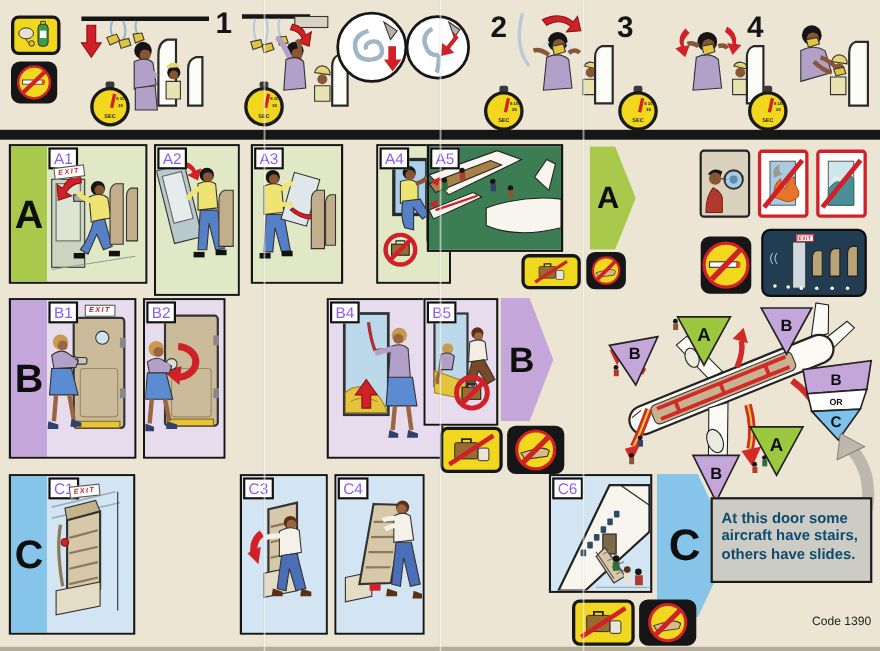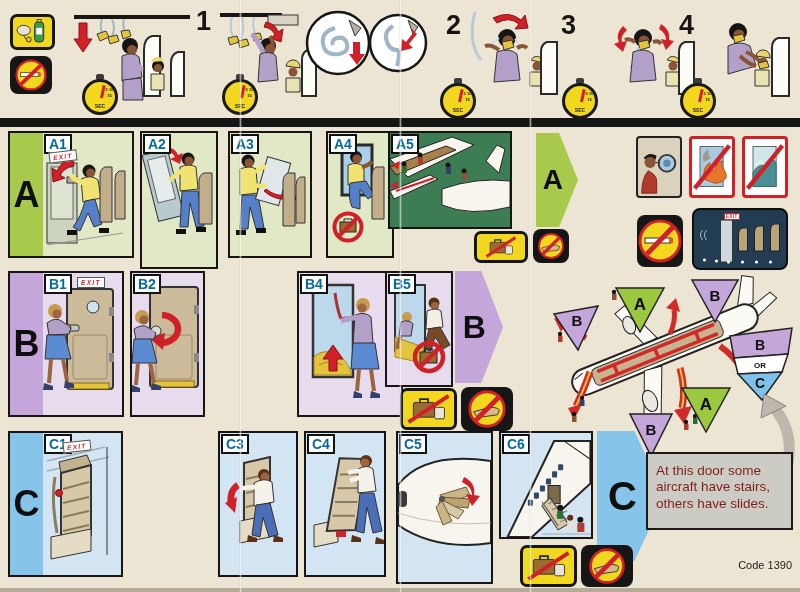--- a/index.html
+++ b/index.html
@@ -18,36 +18,36 @@
   .sw-needle{position:absolute;left:15px;top:3px;width:2.5px;height:13px;background:#cf2127;transform:rotate(12deg);transform-origin:50% 100%}
   .sw-sec{position:absolute;left:0;right:0;bottom:3px;text-align:center;font-size:5px;font-weight:bold;color:#222}
   .sw-ticks{position:absolute;right:1px;top:5px;width:9px;font-size:4px;line-height:1.5;font-weight:bold;color:#222;text-align:center}
   
   .panel{position:absolute;border:2px solid #151515;box-sizing:border-box;display:flex;background:#fff}
   .band{width:33px;display:flex;align-items:center;justify-content:center;font-size:36px;font-weight:bold;color:#0e0e0e}
   .bandA{background:#a9c94d}.bandB{background:#c5a6da}.bandC{background:#86c5e9}
   .scene{position:relative;flex:1;overflow:hidden}
   .sceneA{background:#e0e8c6}.sceneB{background:#e6dcee}.sceneC{background:#d3e5f3}
   .scene>svg{position:absolute;left:0;top:0}
-  .plabel{position:absolute;top:1px;left:1px;background:#fff;border:2px solid #111;color:#0369a1;
-          font-weight:bold;font-size:14px;line-height:16px;padding:0 3px;z-index:3}
+  .plabel{position:absolute;top:1px;left:1px;background:#fff;border:2px solid #111;color:#8b5cf6;
+          font-weight:normal;font-size:14px;line-height:16px;padding:0 3px;z-index:3}
   .exit{position:absolute;background:#fff;border:1px solid #555;color:#c9252b;font-weight:bold;
         font-size:6.5px;letter-spacing:1.3px;padding:1px 3px;z-index:3;font-style:italic;white-space:nowrap}
   .exit-mini{position:absolute;background:#fff;border:1px solid #c9252b;color:#c9252b;font-weight:bold;
         font-size:4.5px;letter-spacing:.4px;padding:0 1px;z-index:3;white-space:nowrap}
   .arrow{position:absolute;clip-path:polygon(0 0,55% 0,100% 50%,55% 100%,0 100%);
          display:flex;align-items:center;font-weight:bold;color:#0e0e0e;z-index:1}
   .arrow span{margin-left:16%}
   
   .yicon{position:absolute;background:#f2d71f;border:3px solid #161616;border-radius:7px;box-sizing:border-box;z-index:4}
   .kicon{position:absolute;background:#161616;border-radius:8px;z-index:4}
   .yicon svg,.kicon svg{position:absolute;left:0;top:0;width:100%;height:100%}
   .tri-ico{position:absolute;box-sizing:border-box;border-radius:4px}
   .note{position:absolute;left:646px;top:452px;width:147px;height:78px;background:#cdccc4;border:2.5px solid #1a1a1a;
-        box-sizing:border-box;padding:9px 8px 0 8px;font-size:13.5px;font-weight:normal;line-height:1.22;color:#7f1d1d;z-index:5}
+        box-sizing:border-box;padding:9px 8px 0 8px;font-size:13.5px;font-weight:bold;line-height:1.22;color:#0c4a6e;z-index:5}
   .code{position:absolute;left:700px;top:559px;width:92px;text-align:right;font-size:11px;color:#222;z-index:5}
   svg text{font-family:"Liberation Sans",sans-serif;font-weight:bold;fill:#0e0e0e}
 </style>
 </head>
 <body>
 
 <div class="card">
 
   <section>
     <div class="yicon" style="left:10px;top:14px;width:45px;height:36px">
@@ -279,21 +279,21 @@
             <rect x="30" y="26" width="24" height="44" fill="#dfe7ea" stroke="#333"></rect>
           </g>
         <path d="M26 40 q4 -6 10 -6 M24 52 q6 2 12 0" stroke="#efe472" stroke-width="4.5" fill="none"></path>
         <path d="M36 56 q10 8 20 6 l0 -6 12 9 -13 7 1 -6 q-12 1 -22 -8z" fill="#cf2127" stroke="#8c1114"></path>
         <path d="M58 40 q-5 2 -5 9 v44 h12 v-53z" fill="#c3ae8c" stroke="#333"></path>
         <path d="M70 44 q-4 2 -4 8 v38 h9 v-46z" fill="#c3ae8c" stroke="#333"></path>
       </svg>
     </div>
   </div>
 
-  <div class="panel" style="left:326px;top:131px;width:68px;height:127px">
+  <div class="panel" style="left:342px;top:131px;width:68px;height:127px">
     <div class="scene sceneA">
       <span class="plabel">A4</span>
       <svg width="64" height="123" viewBox="0 0 64 123">
         <rect x="14" y="12" width="30" height="50" fill="#a9d0e8" stroke="#2a2a2a" stroke-width="3"></rect>
         <circle cx="28" cy="24" r="6" fill="#151515"></circle>
           <circle cx="29" cy="26" r="4.5" fill="#8a5535"></circle>
         <path d="M20 32 q10 -4 16 2 l0 16 -16 2z" fill="#efe472" stroke="#333"></path>
         <path d="M34 34 q8 -2 10 -6" stroke="#8a5535" stroke-width="4" fill="none"></path>
         <path d="M22 50 q-2 16 2 24 l8 2 0 -20 8 10 6 -4 -8 -14z" fill="#5580c8" stroke="#333"></path>
         <path d="M48 34 q-4 2 -4 8 v44 h12 v-52z" fill="#c3ae8c" stroke="#333"></path>
@@ -577,38 +577,20 @@
           <circle cx="59" cy="30" r="4.5" fill="#9a6540"></circle>
         <path d="M52 36 q9 -5 15 0 l3 22 -18 2z" fill="#f4f1e8" stroke="#333"></path>
         <path d="M54 38 q-8 0 -12 2 M56 44 q-8 2 -12 4" stroke="#f4f1e8" stroke-width="4.5" fill="none"></path>
         <path d="M54 60 l-4 38 8 2 3 -26 6 26 9 -2 -8 -38z" fill="#4a6fb8" stroke="#333"></path>
         <path d="M46 102 l9 3 0 4 -10 0z" fill="#5a3016"></path>
           <path d="M70 104 l8 3 0 4 -9 0z" fill="#5a3016"></path>
       </svg>
     </div>
   </div>
 
-  <div class="panel" style="left:396px;top:431px;width:97px;height:153px">
-    <div class="scene sceneC">
-      <span class="plabel">C5</span>
-      <svg width="93" height="149" viewBox="0 0 93 149">
-        <path d="M0 52 Q26 18 93 28 L93 110 Q38 118 0 92 z" fill="#f7f5ee" stroke="#222" stroke-width="2"></path>
-        <path d="M0 80 q42 14 93 10" stroke="#c8c0a8" fill="none"></path>
-        <rect x="0" y="58" width="9" height="16" rx="4" fill="#3a3a3a"></rect>
-        <g stroke="#6e5a34" fill="#c9b588">
-          <path d="M42 62 l26 -8 4 8 -26 10z"></path>
-          <path d="M42 64 l30 2 -2 9 -28 -3z" fill="#bba470"></path>
-          <path d="M42 66 l24 12 -6 8 -20 -12z" fill="#d6c8a8"></path>
-          <path d="M44 68 l10 20 -9 4 -7 -18z"></path>
-        </g>
-        <circle cx="44" cy="66" r="3" fill="#555"></circle>
-        <path d="M66 44 q12 6 10 18 l6 1 -8 10 -6 -12 6 1 q0 -8 -10 -13z" fill="#cf2127"></path>
-      </svg>
-    </div>
-  </div>
 
   <div class="panel" style="left:499px;top:431px;width:94px;height:108px">
     <div class="scene sceneC">
       <span class="plabel">C6</span>
       <svg width="90" height="104" viewBox="0 0 88 103">
         <path d="M6 103 L52 8 L88 8 L88 50 L30 103 z" fill="#f7f5ee" stroke="#222" stroke-width="2"></path>
         <path d="M62 8 L88 26" stroke="#222"></path>
         <g fill="#2e4a66">
           <rect x="26" y="66" width="5" height="6" rx="1"></rect>
             <rect x="32" y="59" width="5" height="6" rx="1"></rect>

